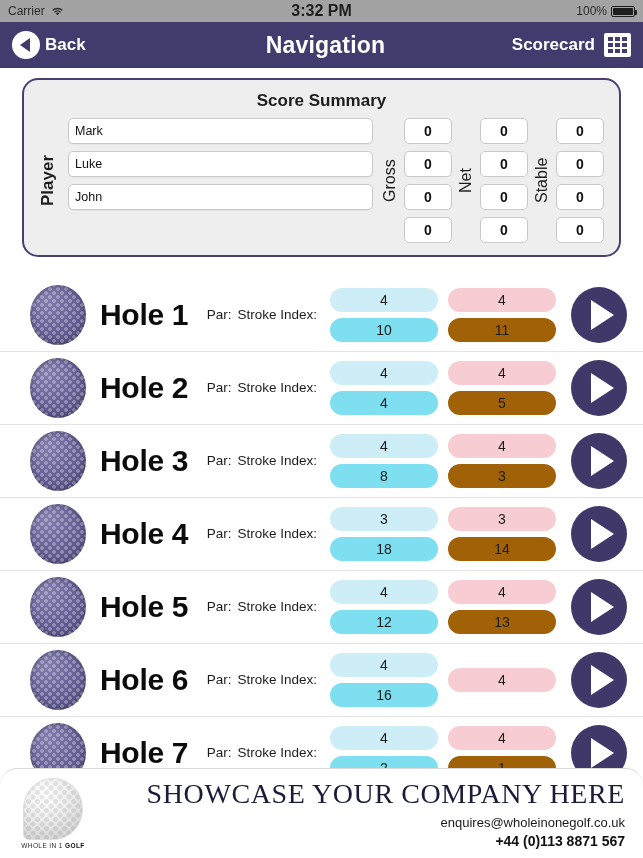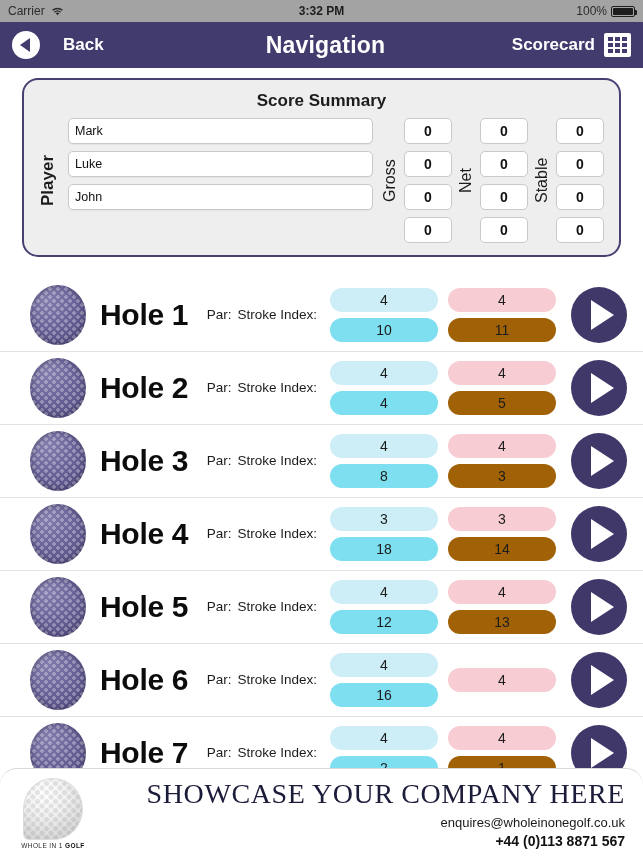--- a/index.html
+++ b/index.html
@@ -15,21 +15,21 @@
     height: 22px; width: 100%;
     display: flex; align-items: center;
     padding: 0 8px;
     font-size: 12px; color: #2b2b2b;
     background: #a3a3a3;
     position: relative;
   }
   .sb-left { display: flex; align-items: center; gap: 6px; }
   .sb-center {
     position: absolute; left: 0; right: 0; text-align: center;
-    font-size: 12px; font-weight: bold; color: #1d1d1d;
+    font-size: 16px; font-weight: bold; color: #1d1d1d;
     pointer-events: none;
   }
   .sb-right {
     margin-left: auto; display: flex; align-items: center; gap: 4px;
     font-size: 12px;
   }
   .wifi-icon { display: inline-block; width: 13px; height: 11px; }
   .battery {
     width: 24px; height: 11px;
     border: 1px solid #1d1d1d; border-radius: 2px;
@@ -42,21 +42,21 @@
   .battery i { display: block; height: 100%; background: #1d1d1d; border-radius: 1px; }
 
   
   .navbar {
     height: 46px; width: 100%;
     background: #423c6e;
     display: flex; align-items: center;
     padding: 0 12px;
     position: relative;
   }
-  .nav-back { display: flex; align-items: center; gap: 23px; cursor: pointer; }
+  .nav-back { display: flex; align-items: center; gap: 5px; cursor: pointer; }
   .back-circle {
     width: 28px; height: 28px; border-radius: 50%;
     background: #ffffff; display: flex; align-items: center; justify-content: center;
   }
   .back-tri {
     width: 0; height: 0;
     border-top: 7px solid transparent;
     border-bottom: 7px solid transparent;
     border-right: 10px solid #423c6e;
     margin-right: 2px;

